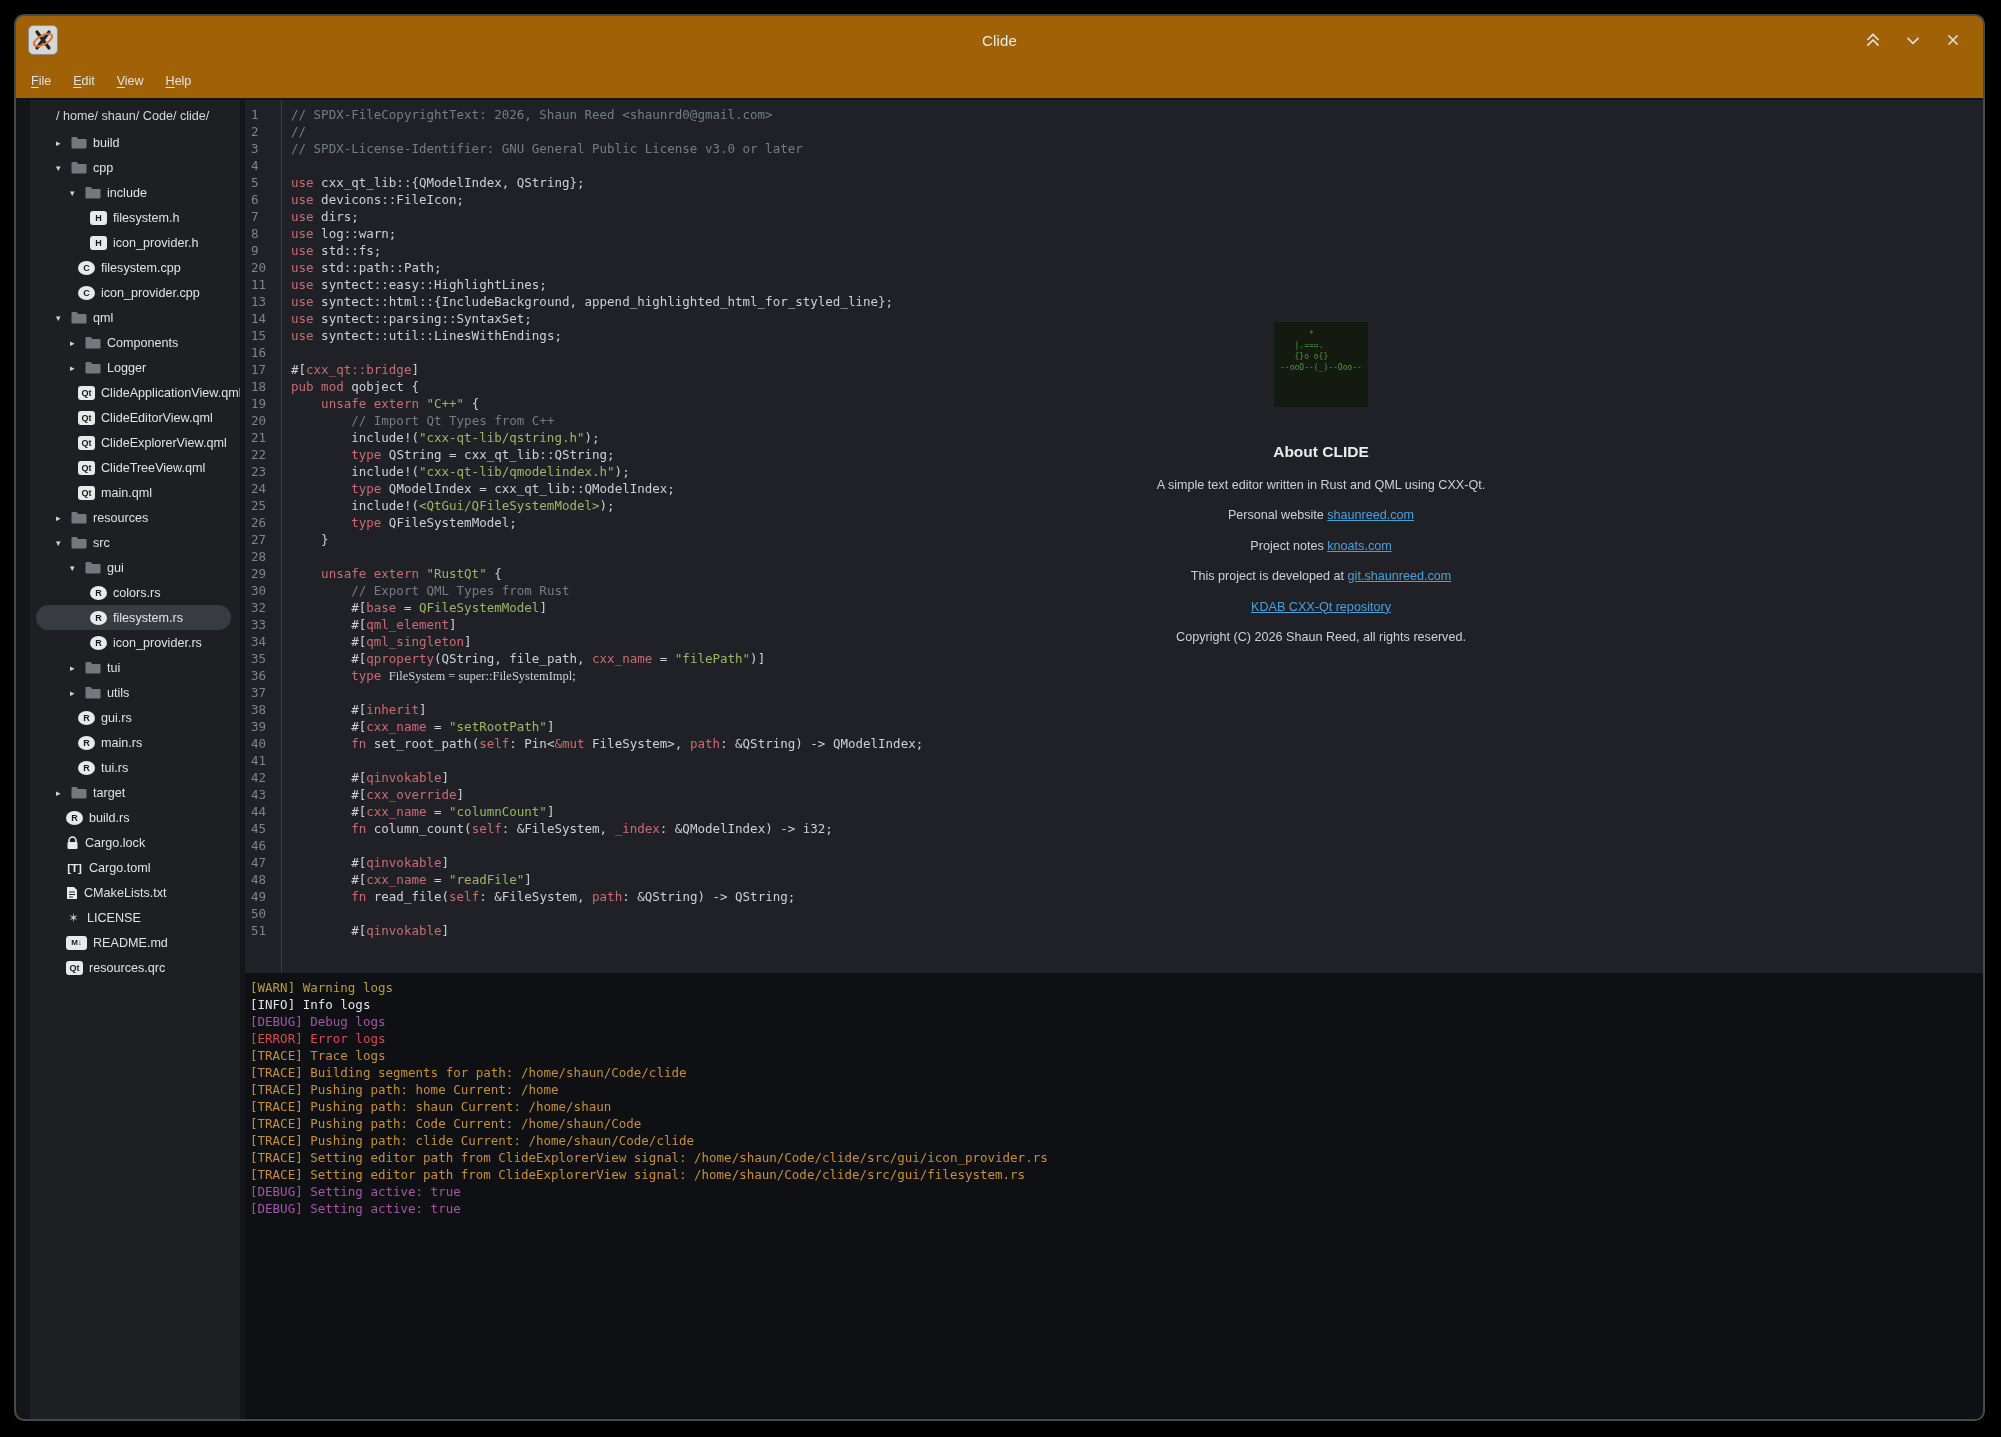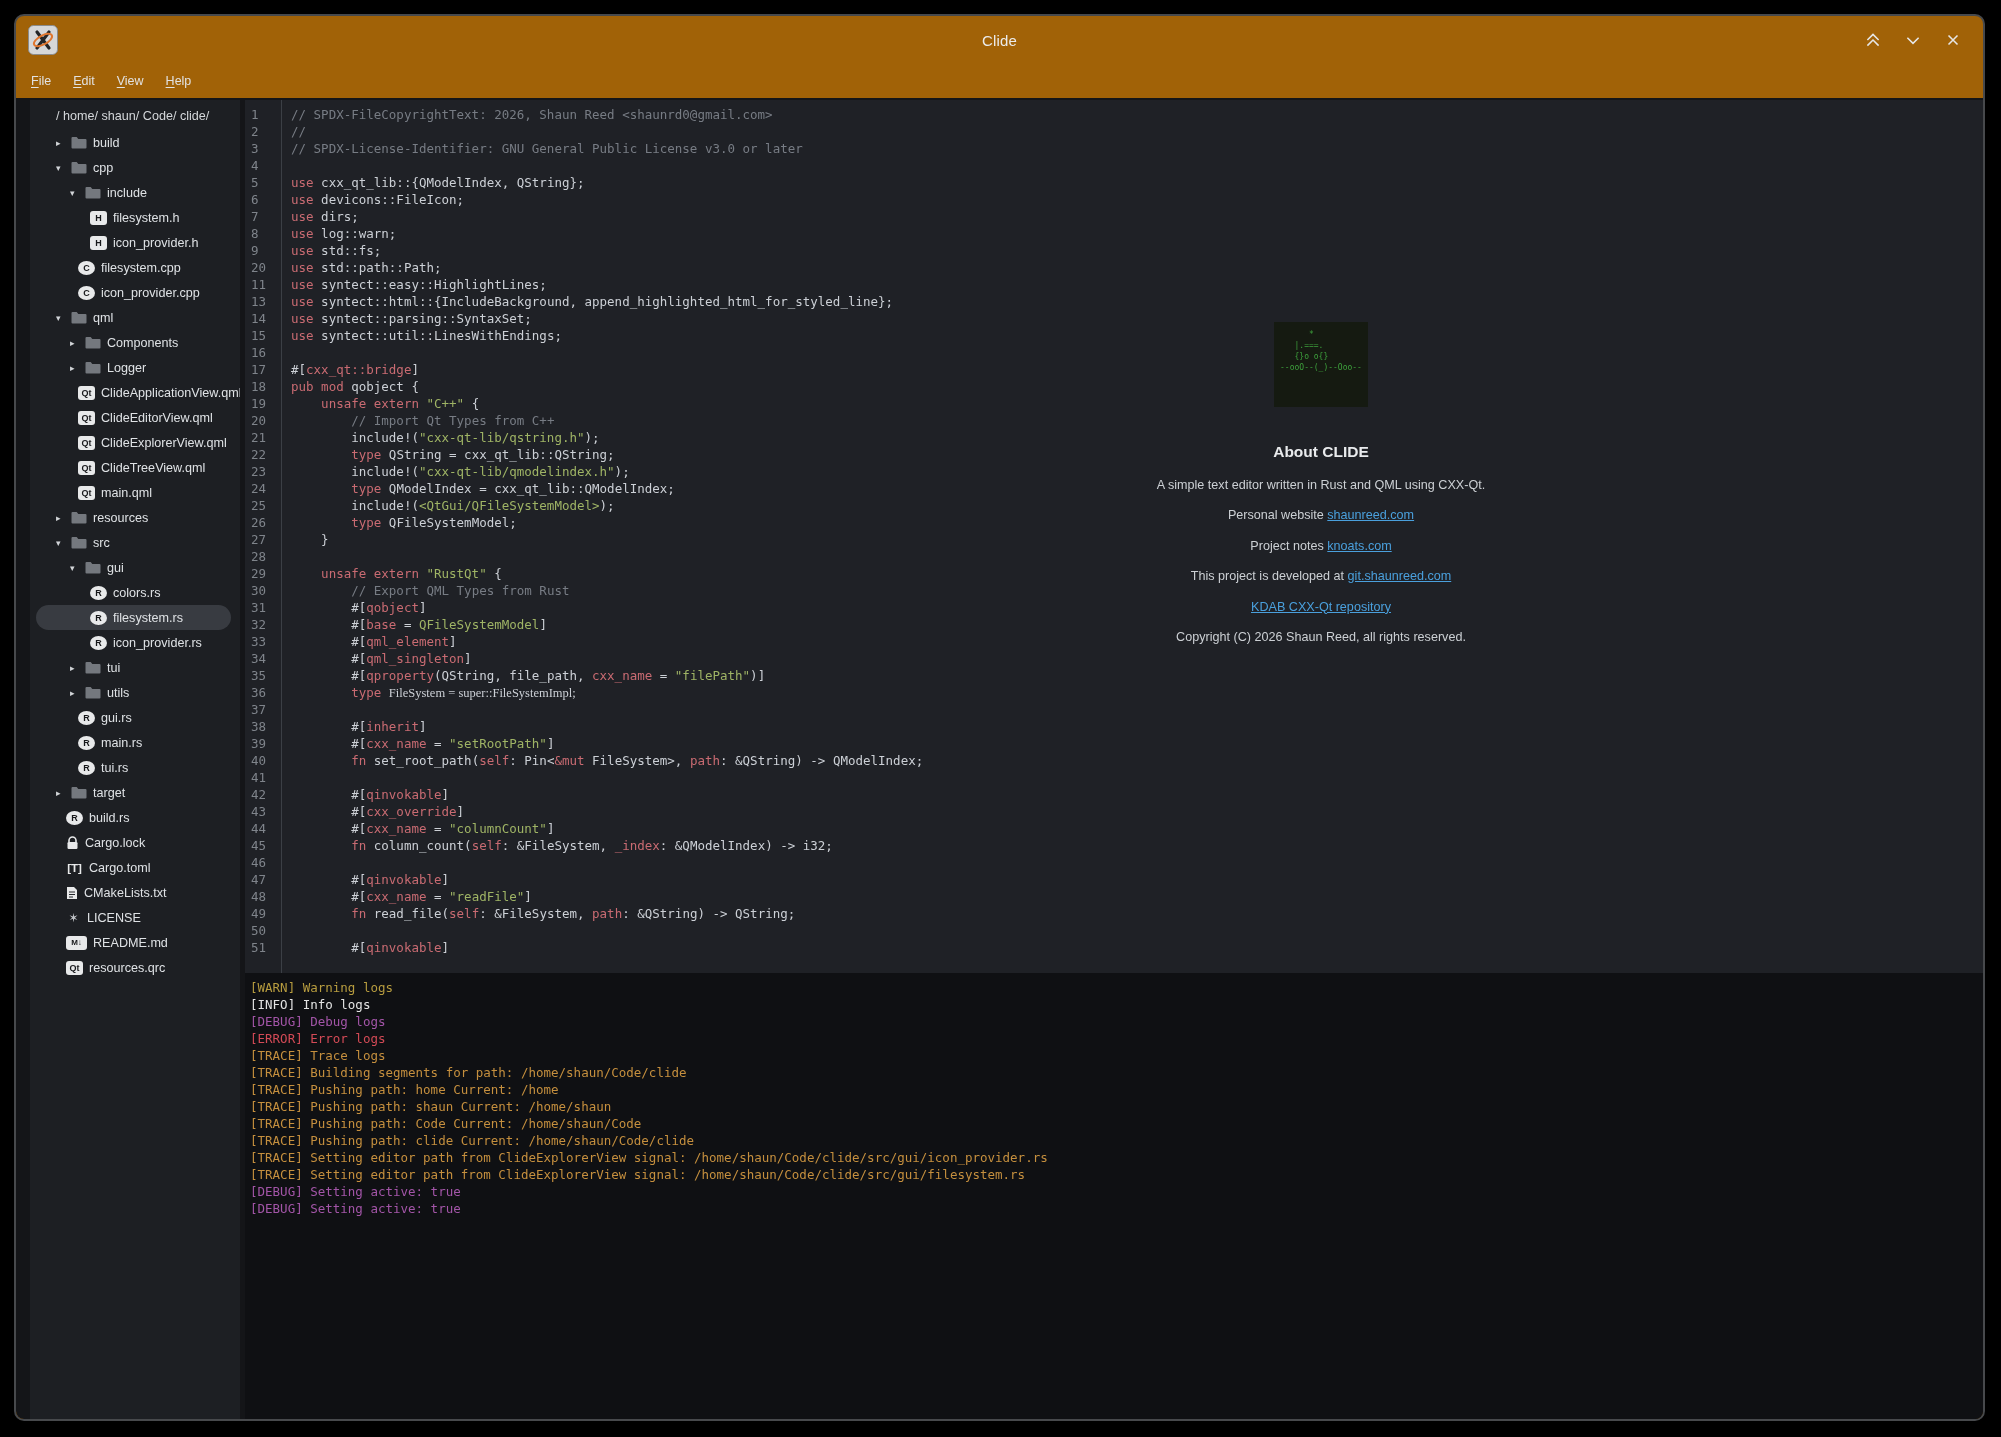--- a/index.html
+++ b/index.html
@@ -377,21 +377,20 @@
           <div class="cl"><span class="ln">21</span><span class="cseg"><span style="color: rgb(204, 208, 214);">        include!(</span></span><span style="color: rgb(159, 180, 101);">"cxx-qt-lib/qstring.h"</span><span style="color: rgb(204, 208, 214);">);</span></div>
           <div class="cl"><span class="ln">22</span><span class="cseg"><span style="color: rgb(204, 208, 214);">        </span></span><span style="color: rgb(201, 107, 114);">type </span><span style="color: rgb(204, 208, 214);">QString = cxx_qt_lib::QString;</span></div>
           <div class="cl"><span class="ln">23</span><span class="cseg"><span style="color: rgb(204, 208, 214);">        include!(</span></span><span style="color: rgb(159, 180, 101);">"cxx-qt-lib/qmodelindex.h"</span><span style="color: rgb(204, 208, 214);">);</span></div>
           <div class="cl"><span class="ln">24</span><span class="cseg"><span style="color: rgb(204, 208, 214);">        </span></span><span style="color: rgb(201, 107, 114);">type </span><span style="color: rgb(204, 208, 214);">QModelIndex = cxx_qt_lib::QModelIndex;</span></div>
           <div class="cl"><span class="ln">25</span><span class="cseg"><span style="color: rgb(204, 208, 214);">        include!(</span></span><span style="color: rgb(159, 180, 101);">&lt;QtGui/QFileSystemModel&gt;</span><span style="color: rgb(204, 208, 214);">);</span></div>
           <div class="cl"><span class="ln">26</span><span class="cseg"><span style="color: rgb(204, 208, 214);">        </span></span><span style="color: rgb(201, 107, 114);">type </span><span style="color: rgb(204, 208, 214);">QFileSystemModel;</span></div>
           <div class="cl"><span class="ln">27</span><span class="cseg"><span style="color: rgb(204, 208, 214);">    }</span></span></div>
           <div class="cl"><span class="ln">28</span><span class="cseg"></span></div>
           <div class="cl"><span class="ln">29</span><span class="cseg"><span style="color: rgb(204, 208, 214);">    </span></span><span style="color: rgb(201, 107, 114);">unsafe extern </span><span style="color: rgb(159, 180, 101);">"RustQt"</span><span style="color: rgb(204, 208, 214);"> {</span></div>
           <div class="cl"><span class="ln">30</span><span class="cseg"><span style="color: rgb(204, 208, 214);">        </span></span><span style="color: rgb(119, 124, 132);">// Export QML Types from Rust</span></div>
-          <div class="cl"><span class="ln">31</span><span class="cseg"><span style="color: rgb(204, 208, 214);">        #[</span></span><span style="color: rgb(201, 107, 114);">qobject</span><span style="color: rgb(204, 208, 214);">]</span></div>
           <div class="cl"><span class="ln">32</span><span class="cseg"><span style="color: rgb(204, 208, 214);">        #[</span></span><span style="color: rgb(201, 107, 114);">base</span><span style="color: rgb(204, 208, 214);"> = </span><span style="color: rgb(159, 180, 101);">QFileSystemModel</span><span style="color: rgb(204, 208, 214);">]</span></div>
           <div class="cl"><span class="ln">33</span><span class="cseg"><span style="color: rgb(204, 208, 214);">        #[</span></span><span style="color: rgb(201, 107, 114);">qml_element</span><span style="color: rgb(204, 208, 214);">]</span></div>
           <div class="cl"><span class="ln">34</span><span class="cseg"><span style="color: rgb(204, 208, 214);">        #[</span></span><span style="color: rgb(201, 107, 114);">qml_singleton</span><span style="color: rgb(204, 208, 214);">]</span></div>
           <div class="cl"><span class="ln">35</span><span class="cseg"><span style="color: rgb(204, 208, 214);">        #[</span></span><span style="color: rgb(201, 107, 114);">qproperty</span><span style="color: rgb(204, 208, 214);">(QString, file_path, </span><span style="color: rgb(201, 107, 114);">cxx_name</span><span style="color: rgb(204, 208, 214);"> = </span><span style="color: rgb(159, 180, 101);">"filePath"</span><span style="color: rgb(204, 208, 214);">)]</span></div>
           <div class="cl"><span class="ln">36</span><span class="cseg"><span style="color: rgb(204, 208, 214);">        </span></span><span style="color: rgb(201, 107, 114);">type </span><span style="color: rgb(204, 208, 214); font-family: Liberation Serif, serif;">FileSystem = super::FileSystemImpl;</span></div>
           <div class="cl"><span class="ln">37</span><span class="cseg"></span></div>
           <div class="cl"><span class="ln">38</span><span class="cseg"><span style="color: rgb(204, 208, 214);">        #[</span></span><span style="color: rgb(201, 107, 114);">inherit</span><span style="color: rgb(204, 208, 214);">]</span></div>
           <div class="cl"><span class="ln">39</span><span class="cseg"><span style="color: rgb(204, 208, 214);">        #[</span></span><span style="color: rgb(201, 107, 114);">cxx_name</span><span style="color: rgb(204, 208, 214);"> = </span><span style="color: rgb(159, 180, 101);">"setRootPath"</span><span style="color: rgb(204, 208, 214);">]</span></div>
           <div class="cl"><span class="ln">40</span><span class="cseg"><span style="color: rgb(204, 208, 214);">        </span></span><span style="color: rgb(201, 107, 114);">fn </span><span style="color: rgb(204, 208, 214);">set_root_path(</span><span style="color: rgb(201, 107, 114);">self</span><span style="color: rgb(204, 208, 214);">: Pin&lt;</span><span style="color: rgb(201, 107, 114);">&amp;mut </span><span style="color: rgb(204, 208, 214);">FileSystem&gt;, </span><span style="color: rgb(201, 107, 114);">path</span><span style="color: rgb(204, 208, 214);">: &amp;QString) -&gt; QModelIndex;</span></div>
           <div class="cl"><span class="ln">41</span><span class="cseg"></span></div>

